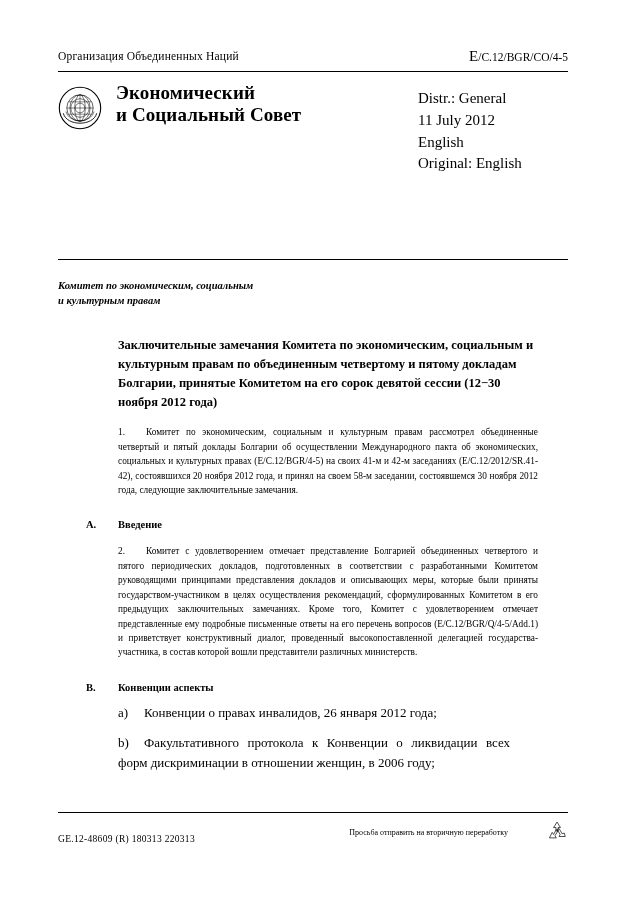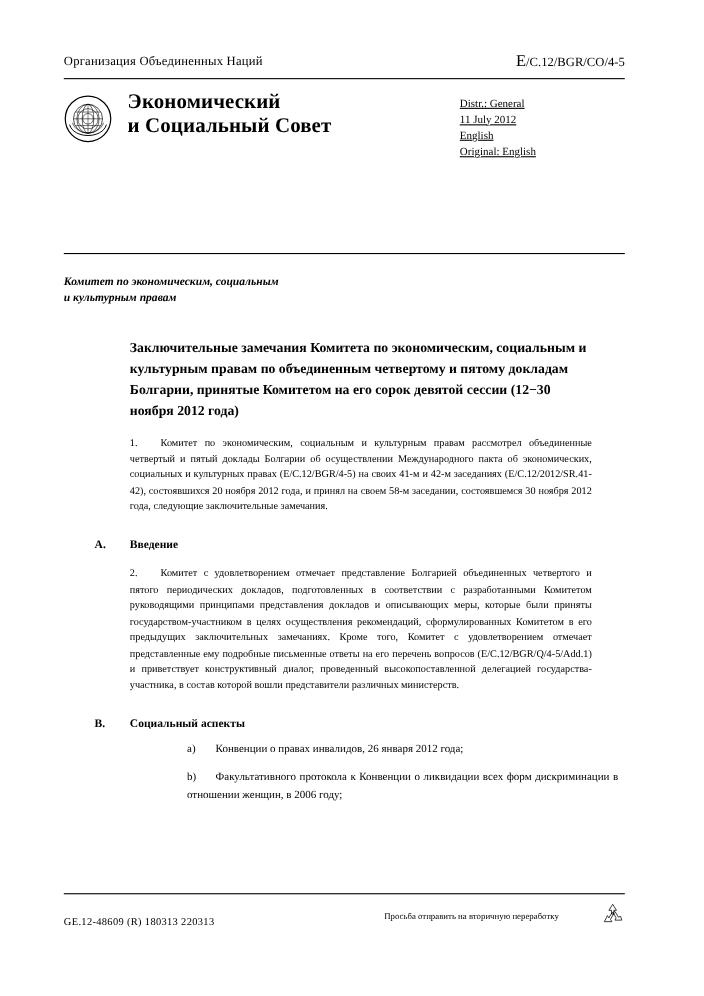--- a/index.html
+++ b/index.html
@@ -72,24 +72,23 @@
   }
   .title-block .line {
     font-family: "Liberation Serif", serif;
     font-weight: bold;
     font-size: 19px;
     line-height: 1.18;
     letter-spacing: 0.1px;
   }
   .distr-block {
     flex: 0 0 150px;
-    font-size: 10px;
+    font-size: 15px;
     line-height: 1.45;
     padding-top: 6px;
-    text-decoration: underline;
   }
   .rule-bottom {
     border-top: 1px solid #000;
     margin-top: 84px;
     width: 100%;
   }
 
   
   .committee {
     font-size: 10.5px;
@@ -124,24 +123,24 @@
     width: 452px;
     display: flex;
     font-weight: bold;
     font-size: 10.5px;
   }
   .section .letter {
     width: 32px;
     flex: 0 0 32px;
   }
   .sub {
-    font-size: 10px;
+    font-size: 13px;
     line-height: 1.55;
     text-align: justify;
-    margin: 10px 0 0 112px;
+    margin: 10px 0 0 60px;
     width: 392px;
   }
   .sub .lbl {
     display: inline-block;
     width: 26px;
   }
 
   
   .footer {
     position: absolute;
@@ -227,21 +226,21 @@
     <p class="para"><span class="num">1.</span><span>Комитет по экономическим, социальным и культурным правам рассмотрел объединенные четвертый и пятый доклады Болгарии об осуществлении Международного пакта об экономических, социальных и культурных правах (E/C.12/BGR/4-5) на своих 41-м и 42-м заседаниях (E/C.12/2012/SR.41-42), состоявшихся 20 ноября 2012 года, и принял на своем 58-м заседании, состоявшемся 30 ноября 2012 года, следующие заключительные замечания.</span></p>
 
     <div class="section">
       <span class="letter">A.</span>
       <span>Введение</span>
     </div>
     <p class="para"><span class="num">2.</span><span>Комитет с удовлетворением отмечает представление Болгарией объединенных четвертого и пятого периодических докладов, подготовленных в соответствии с разработанными Комитетом руководящими принципами представления докладов и описывающих меры, которые были приняты государством-участником в целях осуществления рекомендаций, сформулированных Комитетом в его предыдущих заключительных замечаниях. Кроме того, Комитет с удовлетворением отмечает представленные ему подробные письменные ответы на его перечень вопросов (E/C.12/BGR/Q/4-5/Add.1) и приветствует конструктивный диалог, проведенный высокопоставленной делегацией государства-участника, в состав которой вошли представители различных министерств.</span></p>
 
     <div class="section">
       <span class="letter">B.</span>
-      <span>Социальный аспекты</span>
+      <span>Конвенции аспекты</span>
     </div>
 
     <div class="sub"><span class="lbl">a)</span><span>Конвенции о правах инвалидов, 26 января 2012 года;</span></div>
     <div class="sub"><span class="lbl">b)</span><span>Факультативного протокола к Конвенции о ликвидации всех форм дискриминации в отношении женщин, в 2006 году;</span></div>
 
   </div>
 
   <div class="footer-rule"></div>
   <div class="footer">
     <div class="footer-left">GE.12-48609  (R)   180313   220313</div>

